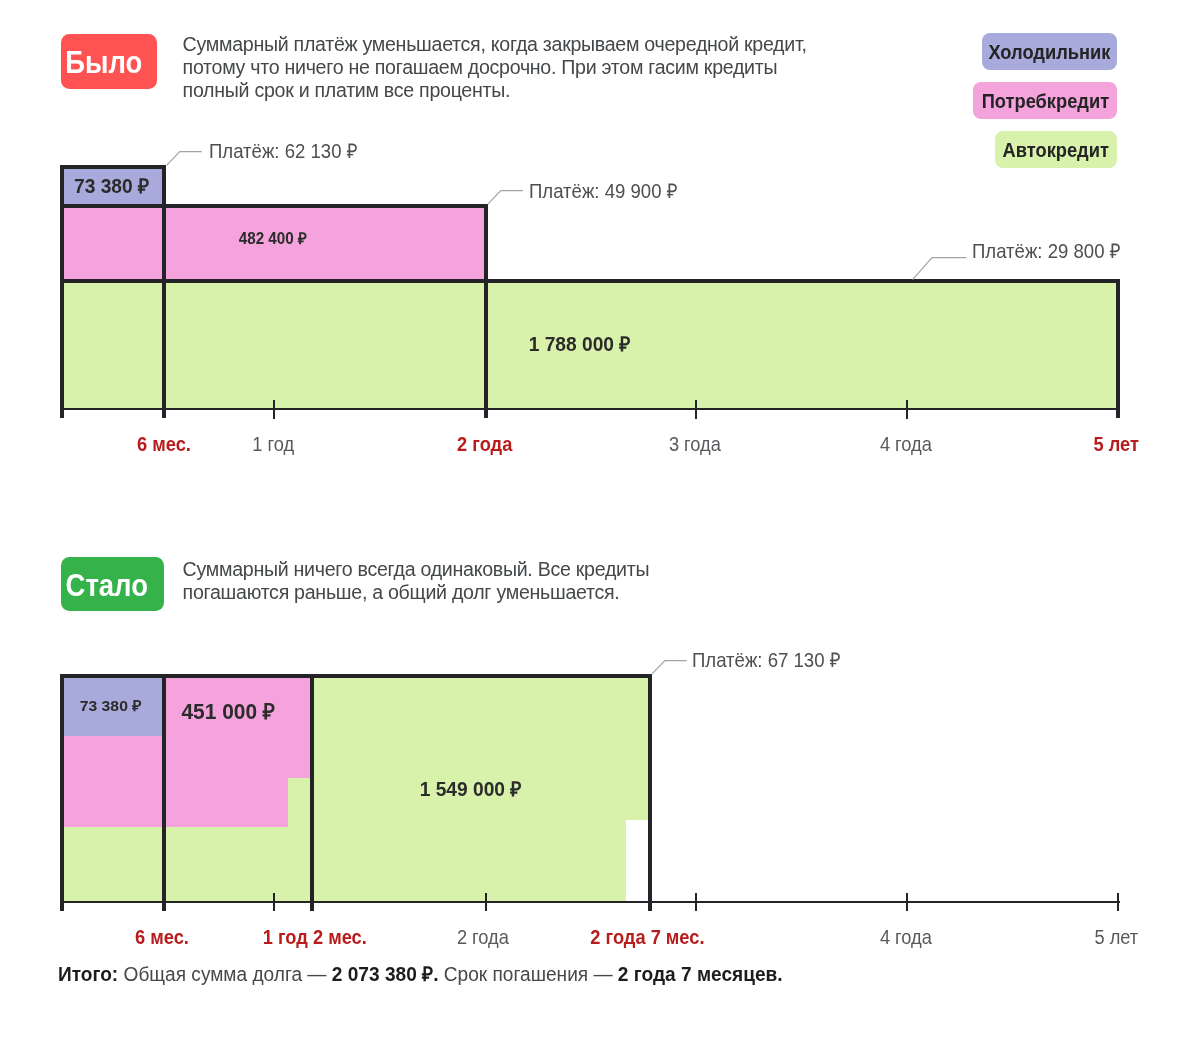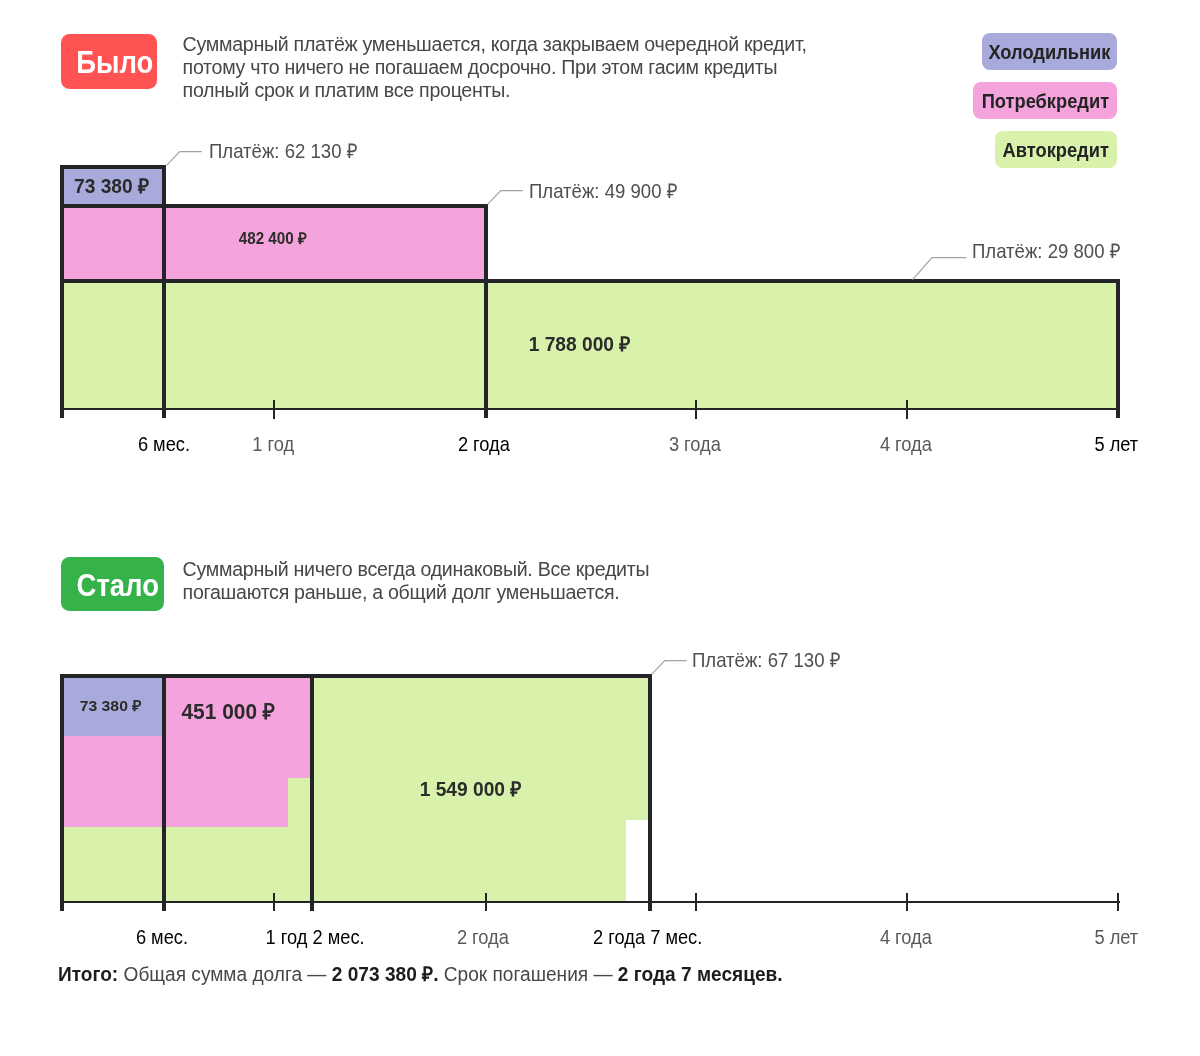--- a/index.html
+++ b/index.html
@@ -1,31 +1,31 @@
 <!DOCTYPE html>
 <html><head>
 <meta charset="utf-8">
 <title>Было / Стало — график погашения кредитов</title>
 <style>
   html,body{margin:0;padding:0;background:#fff;}
   body{width:1200px;height:1056px;font-family:"Liberation Sans",sans-serif;}
   #page{position:relative;width:1200px;height:1056px;overflow:hidden;background:#fff;}
-  .badge{position:absolute;display:flex;align-items:center;justify-content:flex-end;
+  .badge{position:absolute;display:flex;align-items:center;justify-content:flex-start;
          border-radius:8.5px;color:#fff;font-weight:bold;font-size:30.5px;}
   .badge > span{display:inline-block;transform:scaleX(.90);position:relative;top:1.5px;}
   .lbadge{position:absolute;display:flex;align-items:center;justify-content:center;
          border-radius:8px;color:#242424;font-weight:bold;font-size:20.2px;}
   .lbadge > span{display:inline-block;transform:scaleX(.905);position:relative;top:.8px;}
   .intro{position:absolute;color:#45484a;font-size:19.6px;line-height:23.35px;letter-spacing:-.28px;}
   .fill{position:absolute;}
   .ln{position:absolute;background:#232328;}
   .tk{position:absolute;background:#232328;}
   .tlab{position:absolute;font-size:20.3px;color:#57595c;white-space:nowrap;text-align:center;width:300px;}
   .tlab > span{display:inline-block;transform:scaleX(.9);}
-  .tlab.b{font-weight:normal;color:#000000;}
+  .tlab.b{font-weight:bold;color:#b91c1c;}
   .vlab{position:absolute;font-weight:bold;color:#2b2b2b;white-space:nowrap;text-align:center;width:320px;}
   .vlab > span{display:inline-block;transform:scaleX(.95);}
   .callout{position:absolute;font-size:20.2px;color:#4d4f51;white-space:nowrap;}
   .callout > span{display:inline-block;transform:scaleX(.92);transform-origin:left center;}
   .total{position:absolute;font-size:20px;color:#45484a;white-space:nowrap;}
   .total > span{display:inline-block;transform:scaleX(.955);transform-origin:left center;}
   .total b{color:#1c1c1c;font-weight:bold;}
   .lead{position:absolute;overflow:visible;}
 </style>
 </head>

